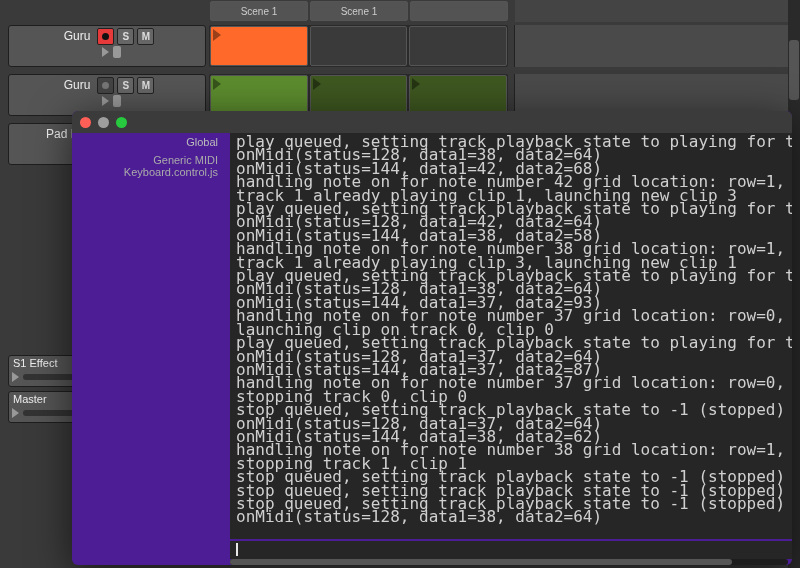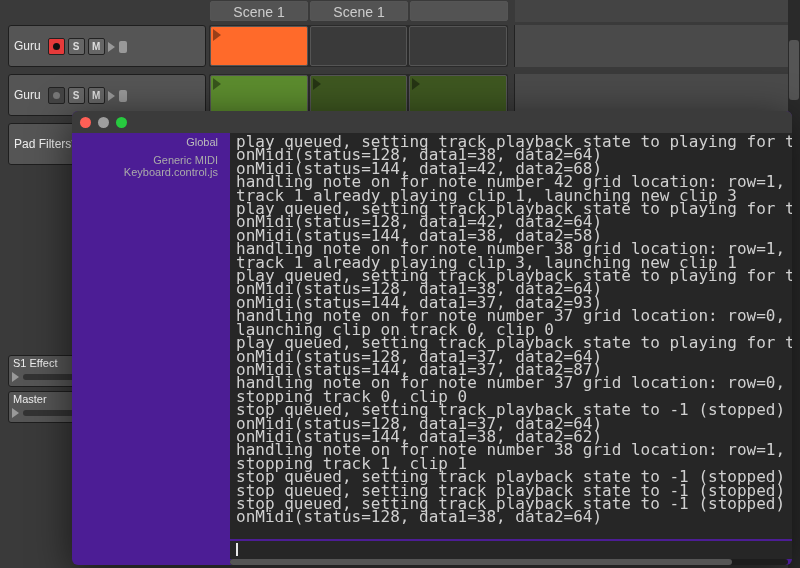--- a/index.html
+++ b/index.html
@@ -1,40 +1,40 @@
 <!DOCTYPE html>
 <html><head>
 <meta charset="utf-8">
 <style>
   html,body{margin:0;padding:0;background:#3a3a3a;font-family:"Helvetica Neue",Arial,sans-serif;width:800px;height:568px;overflow:hidden;color:#ccc}
   .daw{position:relative;width:800px;height:568px;background:#3a3a3a}
 
   
   .track{display:flex;align-items:stretch;height:42px;margin:0 0 7px 8px}
-  .track-head{width:198px;background:#555;border:1px solid #1e1e1e;border-radius:3px;display:flex;flex-direction:row;padding:1px 1px;box-sizing:border-box;align-items:center;}
+  .track-head{width:198px;background:#555;border:1px solid #1e1e1e;border-radius:3px;display:flex;flex-direction:column;padding:1px 9px;box-sizing:border-box;align-items:center;}
   .th-row1{display:flex;align-items:center;gap:3px}
   .track-name{flex:1;font-size:12px;color:#eee;font-weight:500;padding:2px 4px}
   .rec{width:15px;height:15px;border:1px solid #222;border-radius:2px;background:#444;display:flex;align-items:center;justify-content:center}
   .rec.on{background:#e63a3a}
   .rec .dot{width:7px;height:7px;border-radius:50%;background:#111}
   .sm{width:15px;height:15px;background:#666;border:1px solid #222;border-radius:2px;color:#ddd;font-size:10px;font-weight:bold;text-align:center;line-height:15px}
   .th-row2{display:flex;align-items:center;gap:4px;margin-top:2px}
   .arrow{width:0;height:0;border-top:5px solid transparent;border-bottom:5px solid transparent;border-left:7px solid #999;margin-left:3px}
   .fader-track{flex:1;height:6px;background:#333;border-radius:3px;position:relative;margin-right:3px}
   .fader-knob{position:absolute;top:-3px;width:8px;height:12px;background:#999;border-radius:2px}
 
   .clip-strip{flex:1;height:42px;background:#2a2a2a;border-radius:2px;display:flex;margin-left:3px}
   .clip{flex:1;border:1px solid #555;margin:1px;border-radius:2px;position:relative}
   .clip.empty{background:#3a3a3a}
   .clip.head{background:#535353}
   .clip.orange{background:#ff6a2a}
   .clip.green{background:#5c8c2e}
   .clip.olive{background:#3e5720}
   .clip .tri{position:absolute;left:2px;top:2px;width:0;height:0;border-top:6px solid transparent;border-bottom:6px solid transparent;border-left:8px solid rgba(0,0,0,.4)}
-  .clip.head{color:#ccc;font-size:14px;text-align:center;line-height:20px}
+  .clip.head{color:#ccc;font-size:10px;text-align:center;line-height:20px}
 
   .arrange{width:285px;background:#4a4a4a;border-left:1px solid #222;margin-left:6px}
 
   .header-row{display:flex;height:22px;margin:0 0 3px 8px}
   .header-spacer{width:198px}
   .header-clips{flex:1;display:flex;margin-left:3px}
   .header-arr{width:285px;margin-left:6px;background:#444}
 
   
   .section{display:flex;margin:0 0 4px 8px;height:32px}

